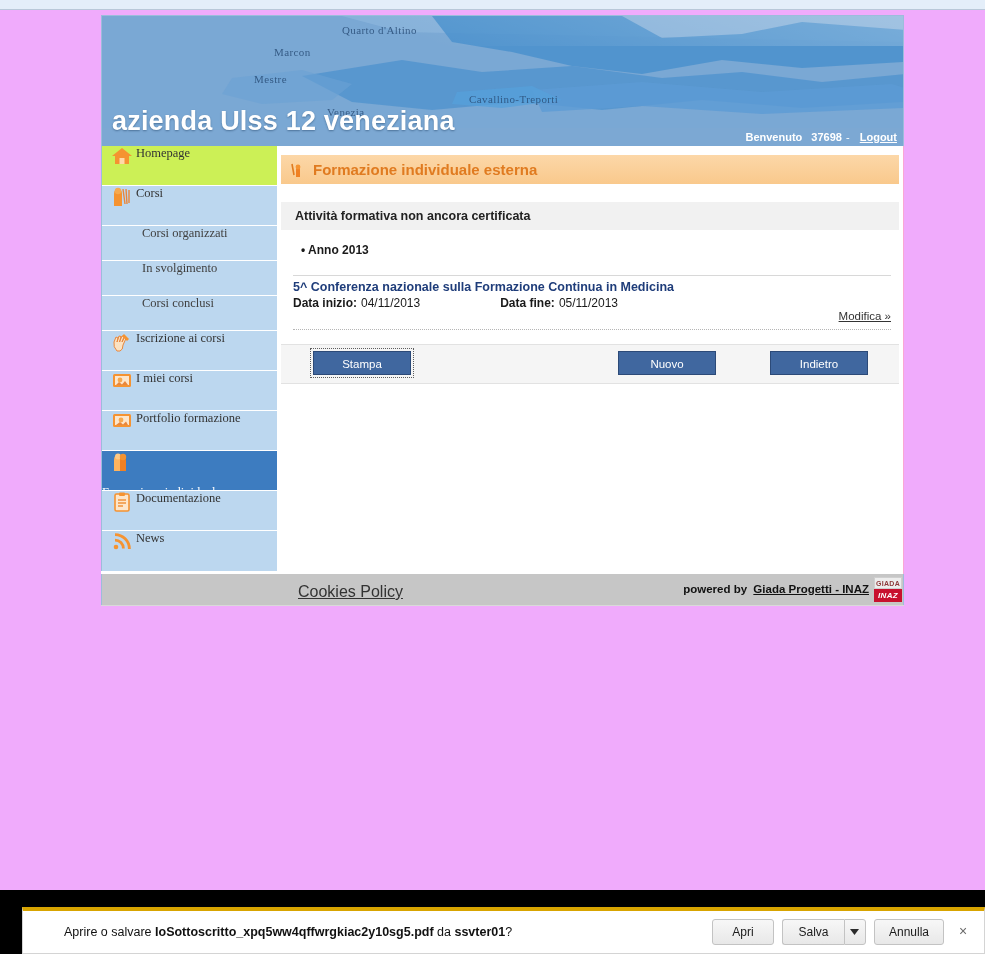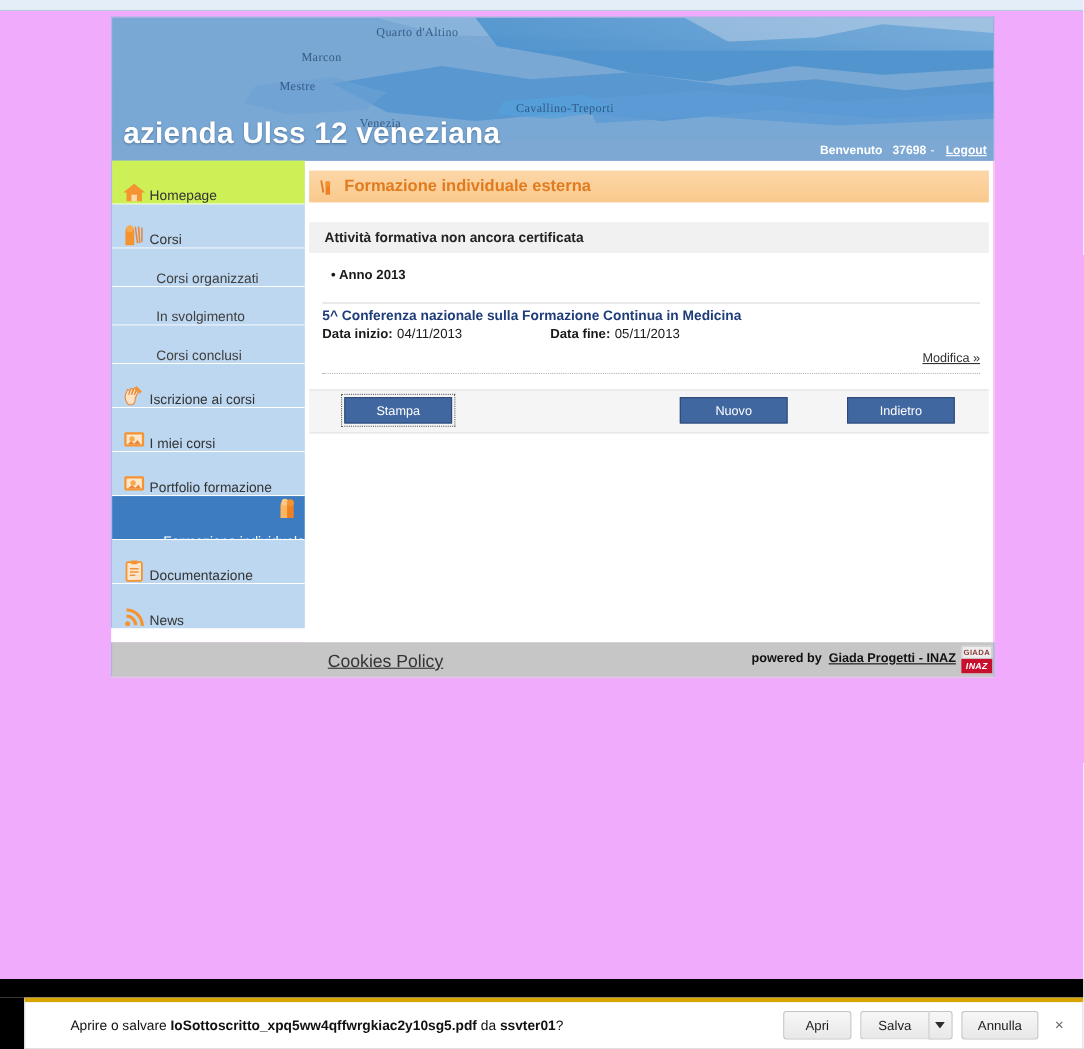--- a/index.html
+++ b/index.html
@@ -97,25 +97,26 @@
     width: 176px;
     flex: 0 0 176px;
     background: #bcd7ef;
     border-left: 1px solid #9dbcdb;
     box-sizing: border-box;
   }
   .nav-item {
     position: relative;
     height: 40px;
     display: flex;
-    align-items: flex-end;
+    align-items: flex-start;
     border-bottom: 1px solid #ffffff;
     box-sizing: border-box;
     cursor: pointer;
     background: #bcd7ef;
+    font-family: Liberation Serif, serif;
   }
   .nav-item.home { background: #ccf056; }
   .nav-item.active { background: #3d7cc0; flex-direction: column; }
   .nav-item .nav-ico {
     width: 34px;
     flex: 0 0 34px;
     text-align: center;
     line-height: 0;
     padding-left: 6px;
     box-sizing: border-box;
@@ -188,21 +189,20 @@
   .rec-dates {
     margin-top: 2px;
     font-size: 12px;
     color: #1a1a1a;
     display: flex;
   }
   .rec-dates .dlabel { font-weight: bold; }
   .rec-dates .dval { font-weight: normal; margin-left: 4px; }
   .rec-dates .d-end { margin-left: 80px; }
   .rec-edit {
-    margin-top: 10px;
     text-align: right;
     font-size: 11.5px;
   }
   .rec-edit a {
     color: #333333;
     text-decoration: underline;
   }
   .rec-sep {
     margin-top: 7px;
     border-bottom: 1px dotted #b5b5b5;

